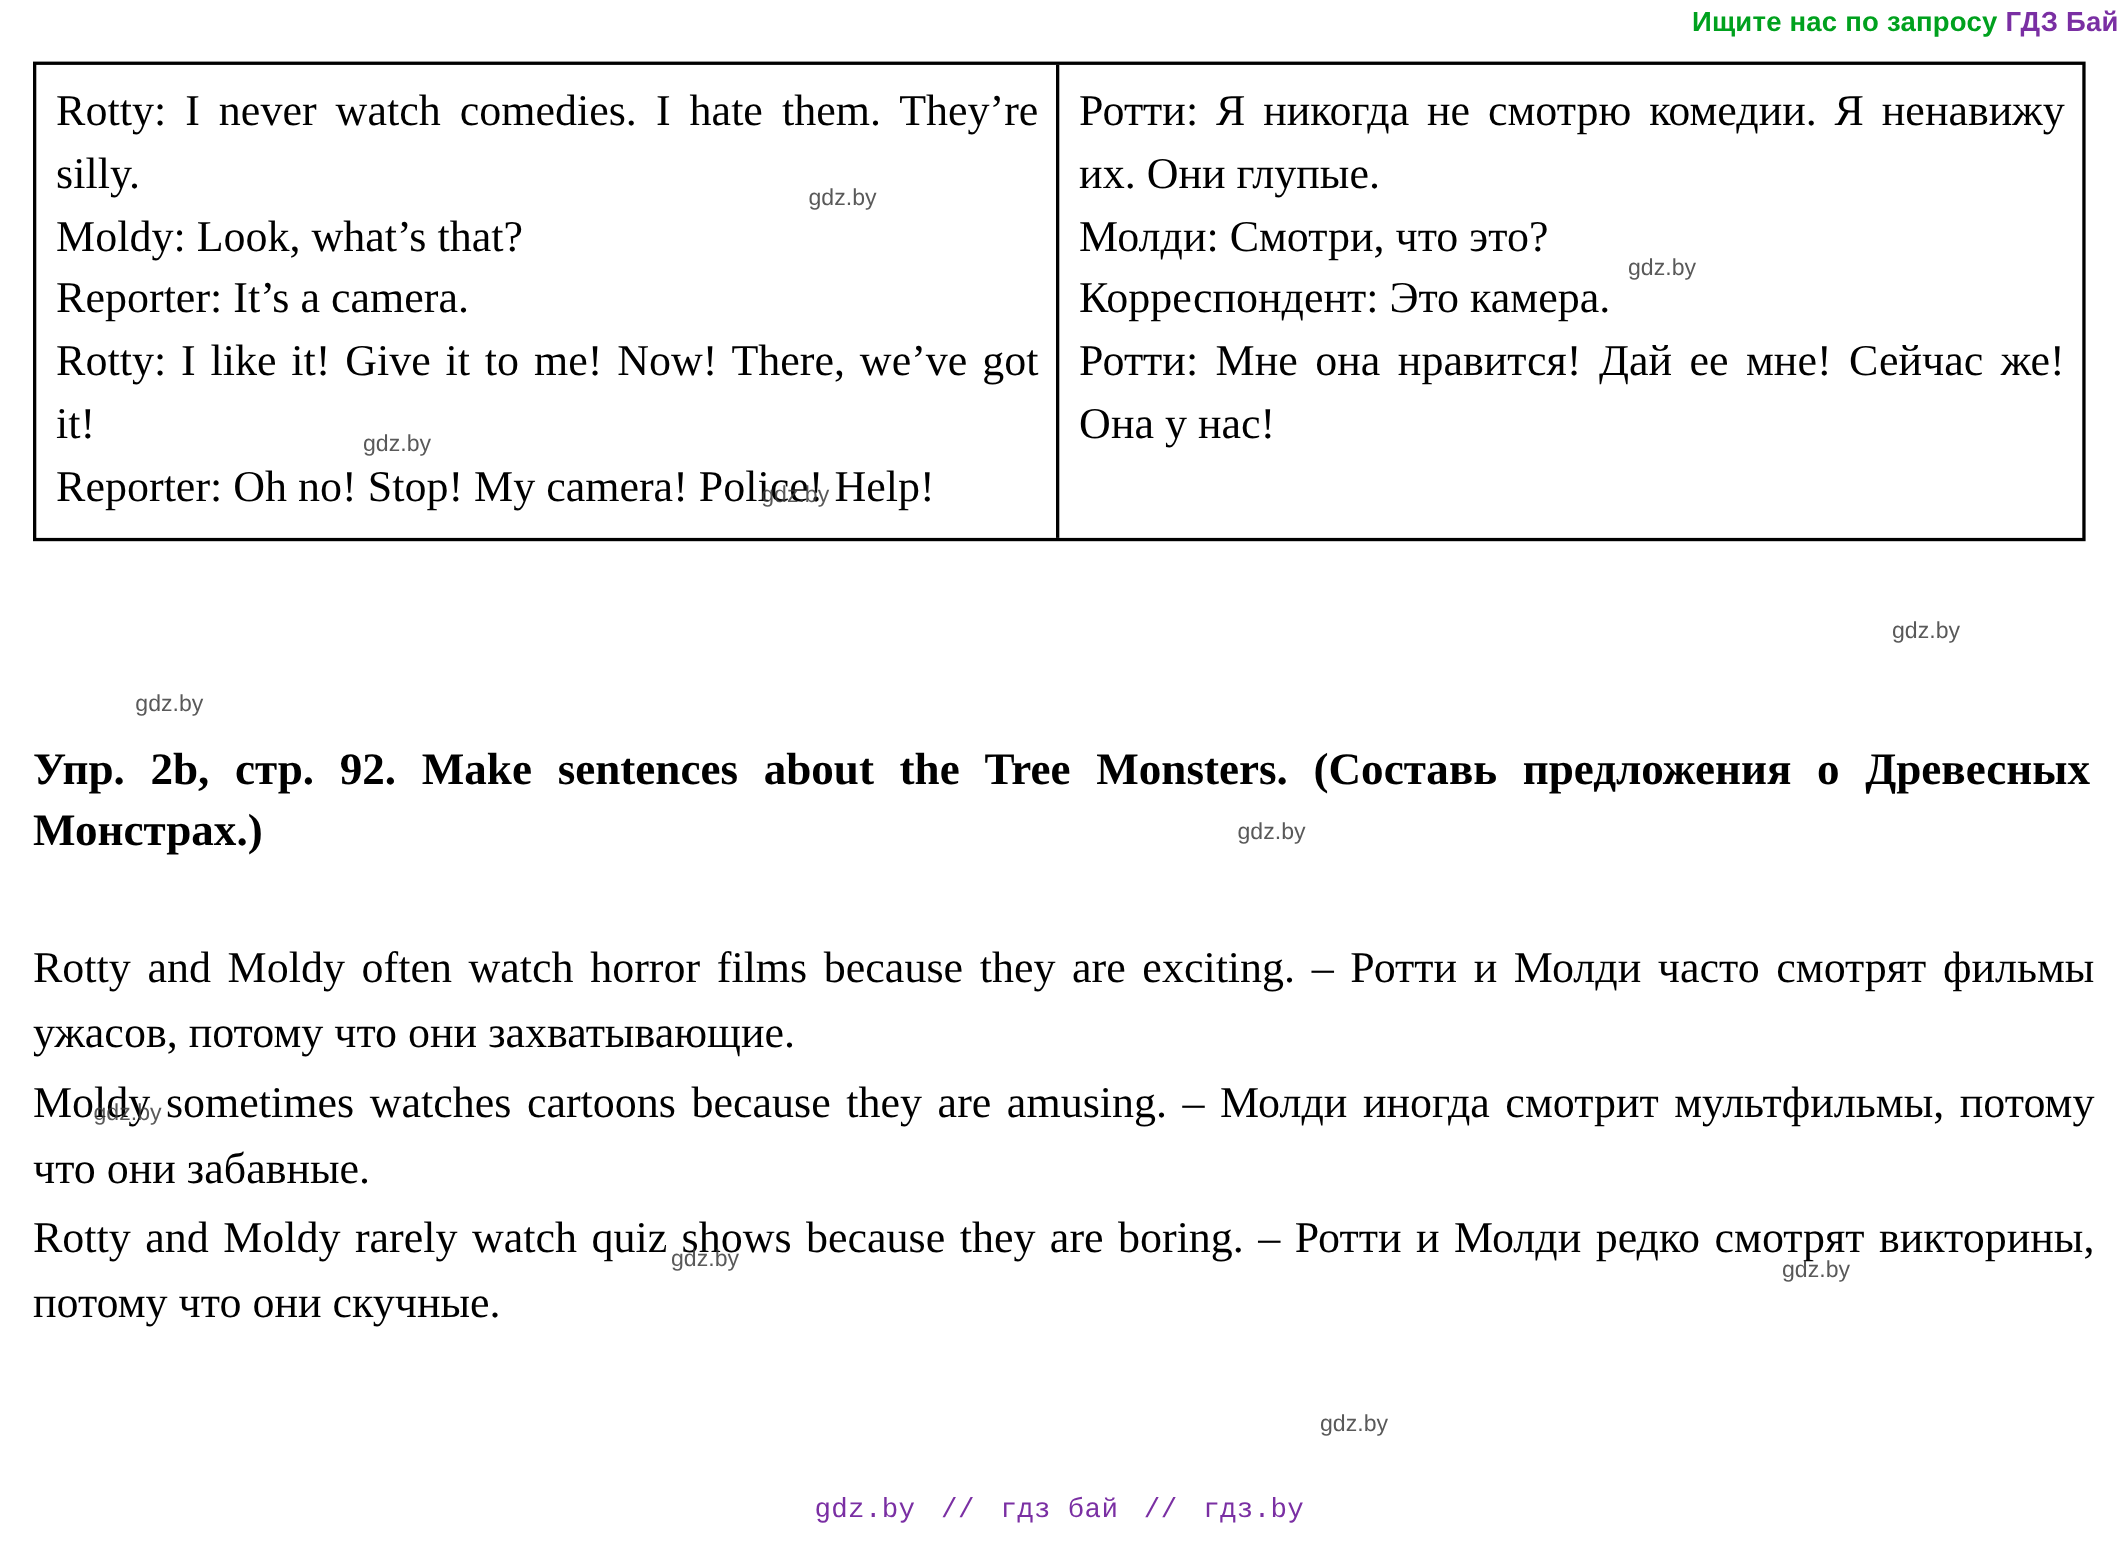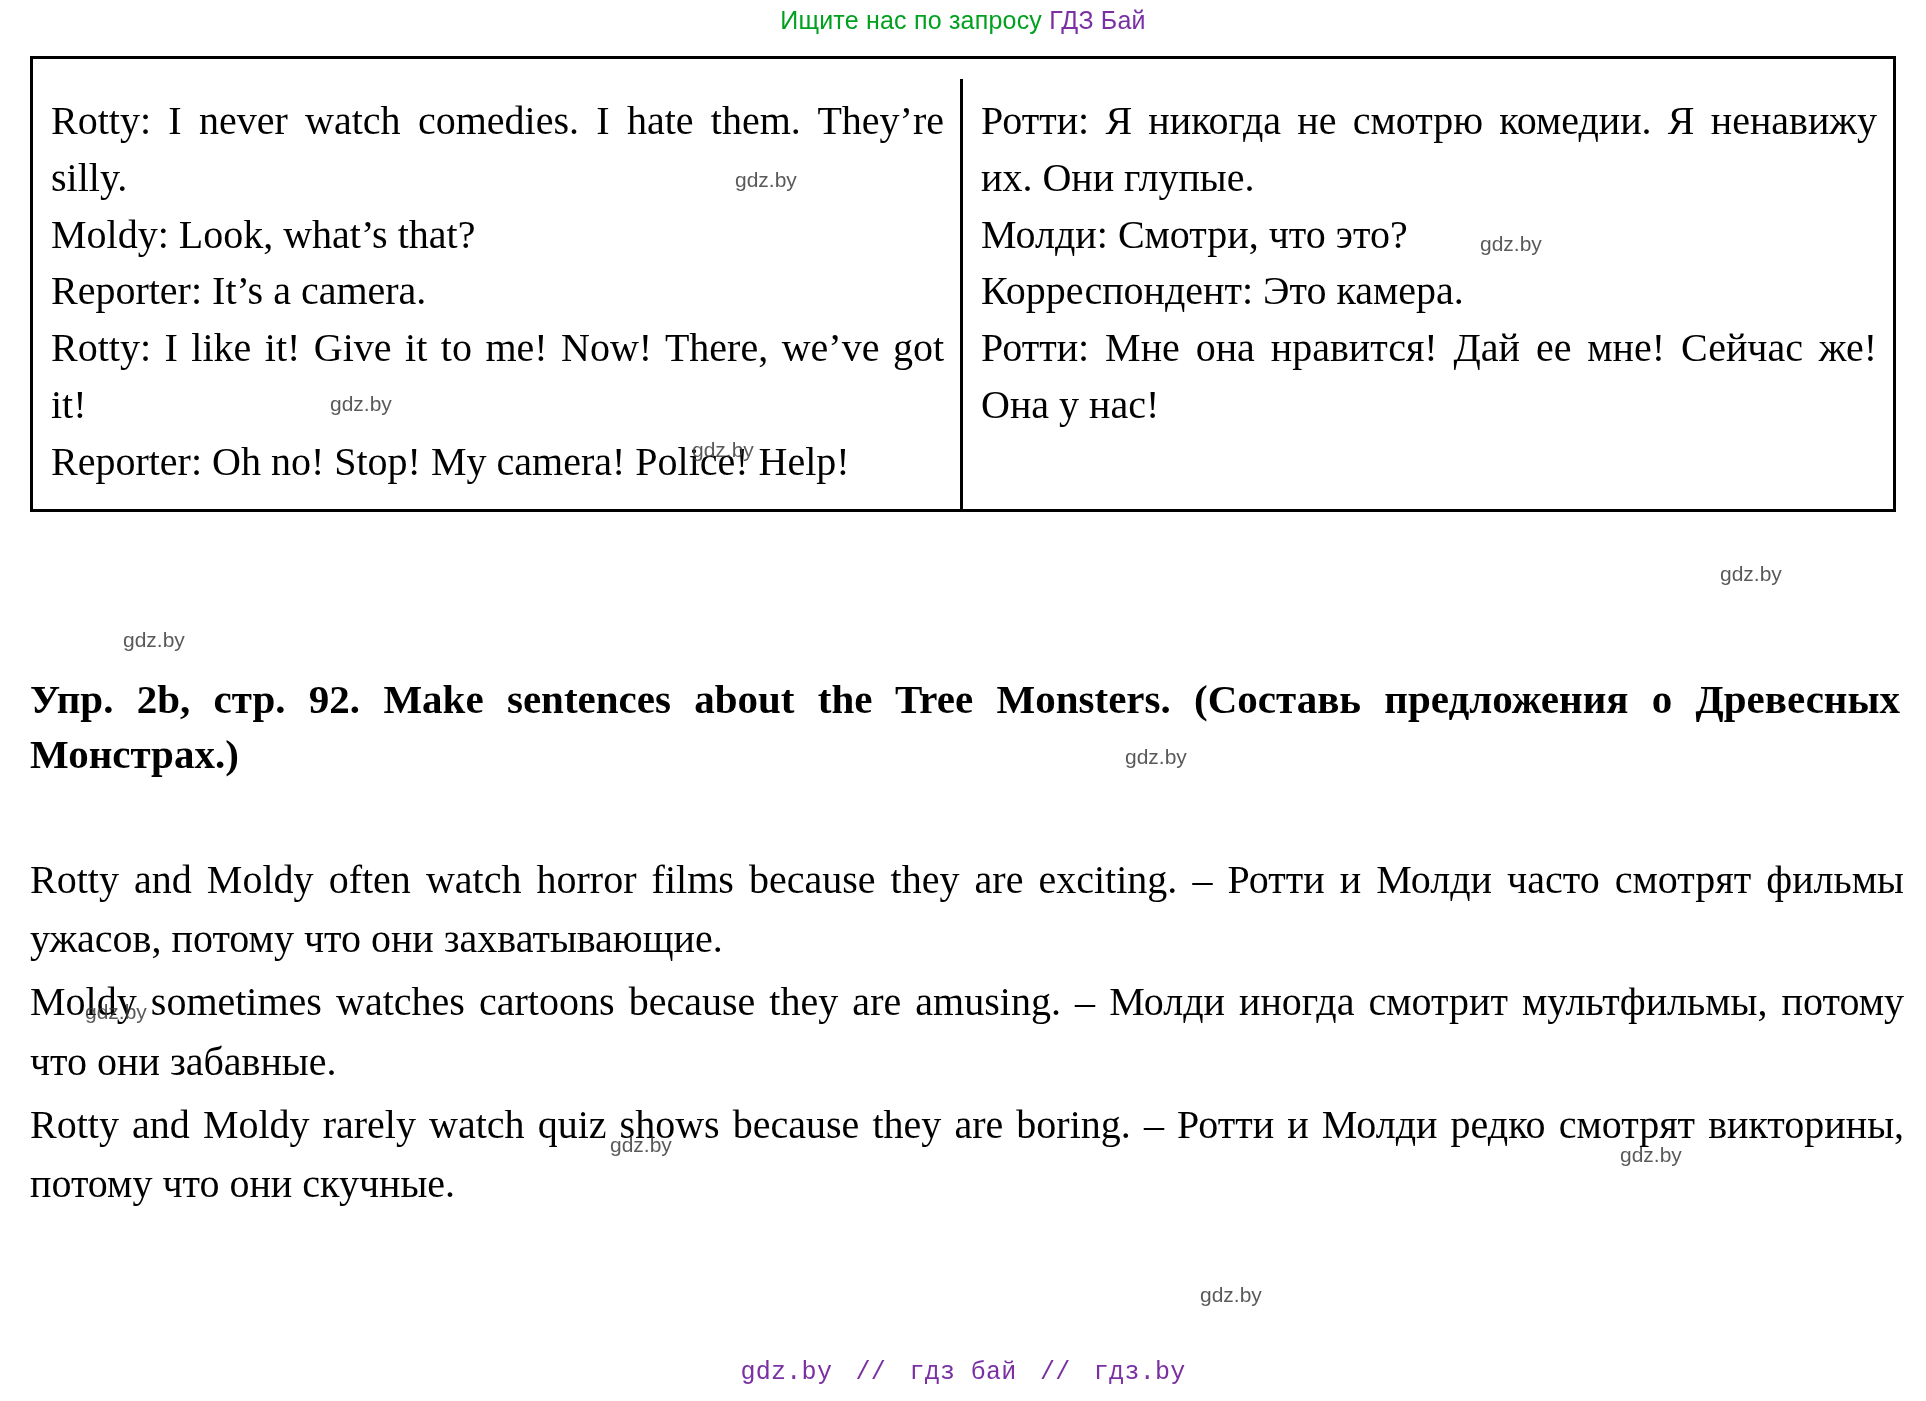--- a/index.html
+++ b/index.html
@@ -17,44 +17,43 @@
   }
   .page {
     position: relative;
     width: 1926px;
     height: 1401px;
     box-sizing: border-box;
   }
 
   
   .top-banner {
-    text-align: center;
+    text-align: right;
     font-family: "Liberation Sans", sans-serif;
-    font-weight: normal;
+    font-weight: bold;
     font-size: 25px;
     padding-top: 6px;
     letter-spacing: 0.2px;
   }
   .top-banner .g1 { color: #00a11e; }
   .top-banner .g2 { color: #7a2fa3; }
 
   
   .dlg-table {
     position: absolute;
     left: 30px;
     top: 56px;
     width: 1866px;
     border: 3px solid #000;
     box-sizing: border-box;
     display: flex;
   }
   .dlg-col {
     box-sizing: border-box;
     padding: 14px 16px 18px 18px;
-    margin-top: 20px;
   }
   .dlg-col.left {
     width: 50%;
     border-right: 3px solid #000;
   }
   .dlg-col.right {
     width: 50%;
   }
   .dlg-line {
     font-size: 40px;

